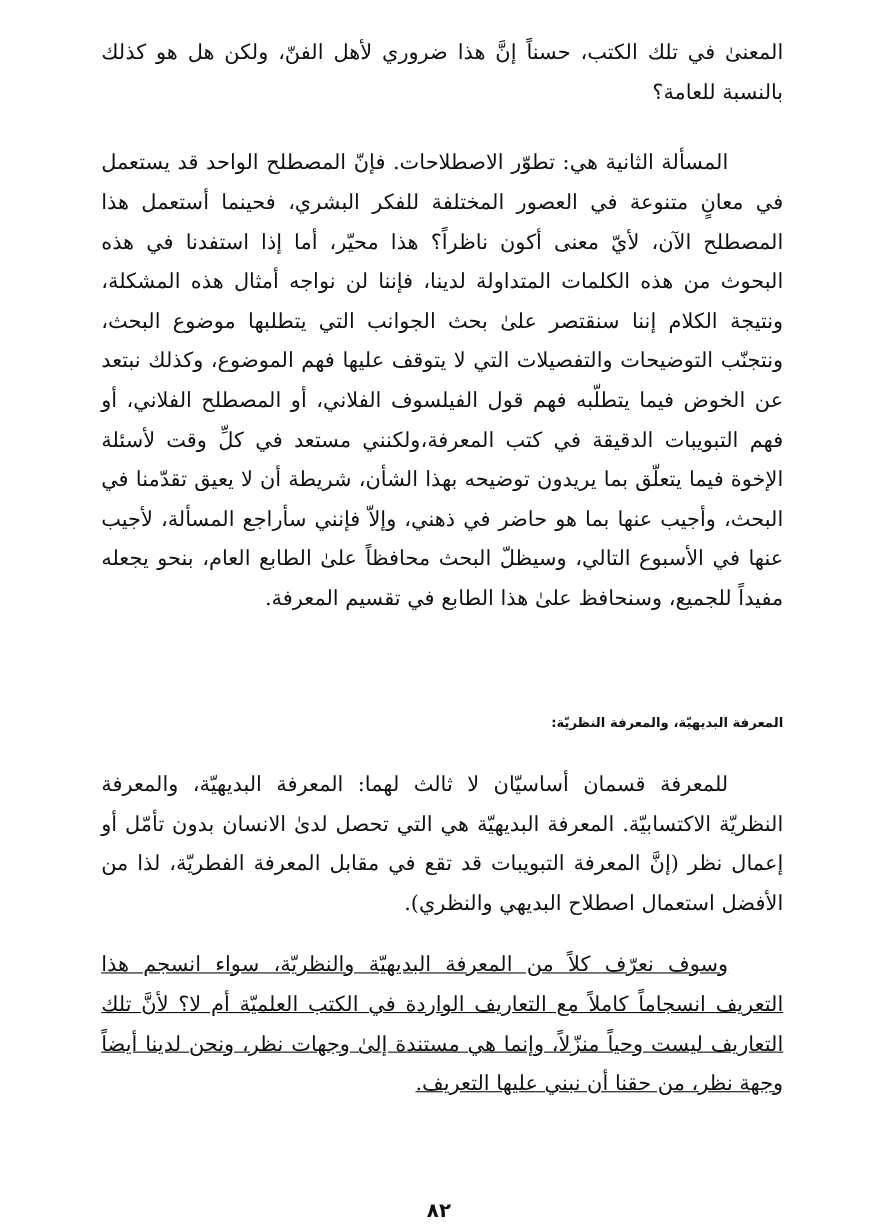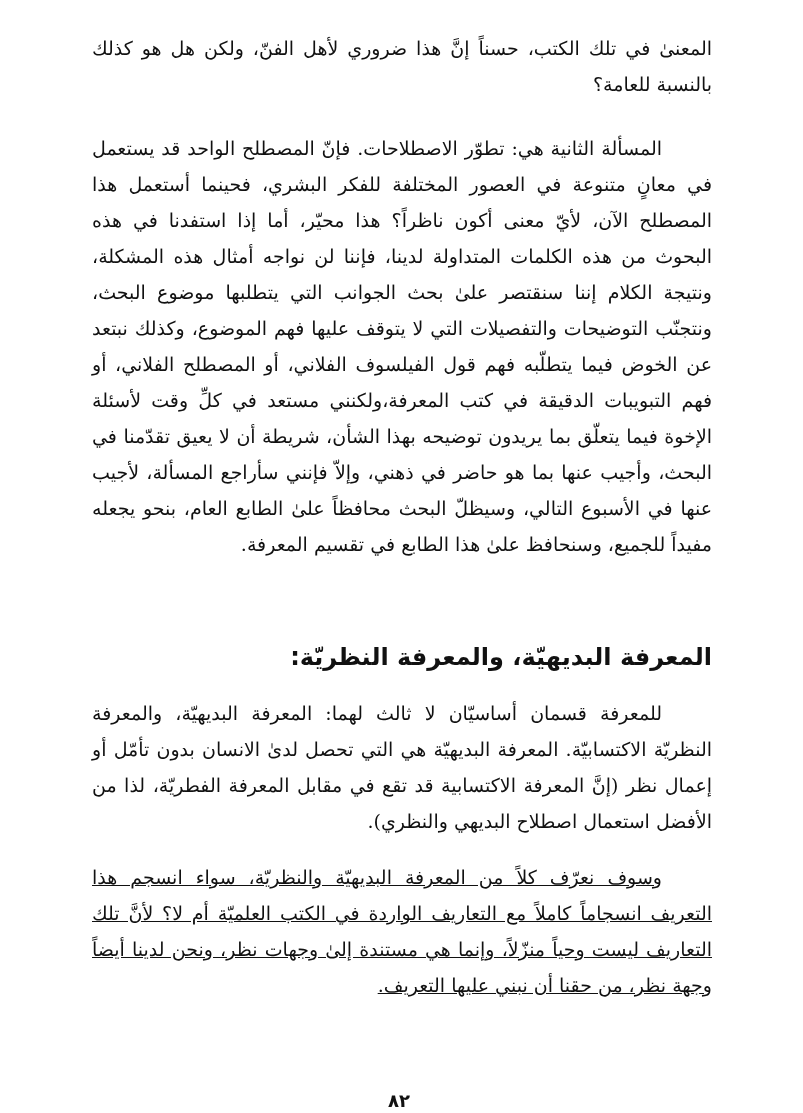--- a/index.html
+++ b/index.html
@@ -35,21 +35,21 @@
     .para.indent {
       text-indent: 50px;
     }
     .heading {
       position: absolute;
       right: 0;
       width: 620px;
       margin: 0;
       font-family: "DejaVu Sans", "Liberation Sans", sans-serif;
       font-weight: bold;
-      font-size: 24px;
+      font-size: 12px;
       line-height: 36px;
       text-align: right;
     }
     .page-number {
       position: absolute;
       left: 0;
       width: 798px;
       top: 1058px;
       text-align: center;
       font-family: "DejaVu Sans", "Liberation Sans", sans-serif;
@@ -63,18 +63,18 @@
 </head>
 <body>
 
 <div class="page">
   <p class="para" style="top:30px;">المعنىٰ في تلك الكتب، حسناً إنَّ هذا ضروري لأهل الفنّ، ولكن هل هو كذلك بالنسبة للعامة؟</p>
 
   <p class="para indent" style="top:130px;">المسألة الثانية هي: تطوّر الاصطلاحات. فإنّ المصطلح الواحد قد يستعمل في معانٍ متنوعة في العصور المختلفة للفكر البشري، فحينما أستعمل هذا المصطلح الآن، لأيّ معنى أكون ناظراً؟ هذا محيّر، أما إذا استفدنا في هذه البحوث من هذه الكلمات المتداولة لدينا، فإننا لن نواجه أمثال هذه المشكلة، ونتيجة الكلام إننا سنقتصر علىٰ بحث الجوانب التي يتطلبها موضوع البحث، ونتجنّب التوضيحات والتفصيلات التي لا يتوقف عليها فهم الموضوع، وكذلك نبتعد عن الخوض فيما يتطلّبه فهم قول الفيلسوف الفلاني، أو المصطلح الفلاني، أو فهم التبويبات الدقيقة في كتب المعرفة،ولكنني مستعد في كلِّ وقت لأسئلة الإخوة فيما يتعلّق بما يريدون توضيحه بهذا الشأن، شريطة أن لا يعيق تقدّمنا في البحث، وأجيب عنها بما هو حاضر في ذهني، وإلاّ فإنني سأراجع المسألة، لأجيب عنها في الأسبوع التالي، وسيظلّ البحث محافظاً علىٰ الطابع العام، بنحو يجعله مفيداً للجميع، وسنحافظ علىٰ هذا الطابع في تقسيم المعرفة.</p>
 
   <h2 class="heading" style="top:639px;">المعرفة البديهيّة، والمعرفة النظريّة:</h2>
 
-  <p class="para indent" style="top:695px;">للمعرفة قسمان أساسيّان لا ثالث لهما: المعرفة البديهيّة، والمعرفة النظريّة الاكتسابيّة. المعرفة البديهيّة هي التي تحصل لدىٰ الانسان بدون تأمّل أو إعمال نظر (إنَّ المعرفة الاكتسابية قد تقع في مقابل المعرفة الفطريّة، لذا من الأفضل استعمال اصطلاح البديهي والنظري).</p>
+  <p class="para indent" style="top:695px;">للمعرفة قسمان أساسيّان لا ثالث لهما: المعرفة البديهيّة، والمعرفة النظريّة الاكتسابيّة. المعرفة البديهيّة هي التي تحصل لدىٰ الانسان بدون تأمّل أو إعمال نظر (إنَّ المعرفة التبويبات قد تقع في مقابل المعرفة الفطريّة، لذا من الأفضل استعمال اصطلاح البديهي والنظري).</p>
 
   <p class="para indent" style="top:859px;text-decoration:underline;">وسوف نعرّف كلاً من المعرفة البديهيّة والنظريّة، سواء انسجم هذا التعريف انسجاماً كاملاً مع التعاريف الواردة في الكتب العلميّة أم لا؟ لأنَّ تلك التعاريف ليست وحياً منزّلاً، وإنما هي مستندة إلىٰ وجهات نظر، ونحن لدينا أيضاً وجهة نظر، من حقنا أن نبني عليها التعريف.</p>
 </div>
 
 <div class="page-number">٨٢</div>
 
 </body></html>

